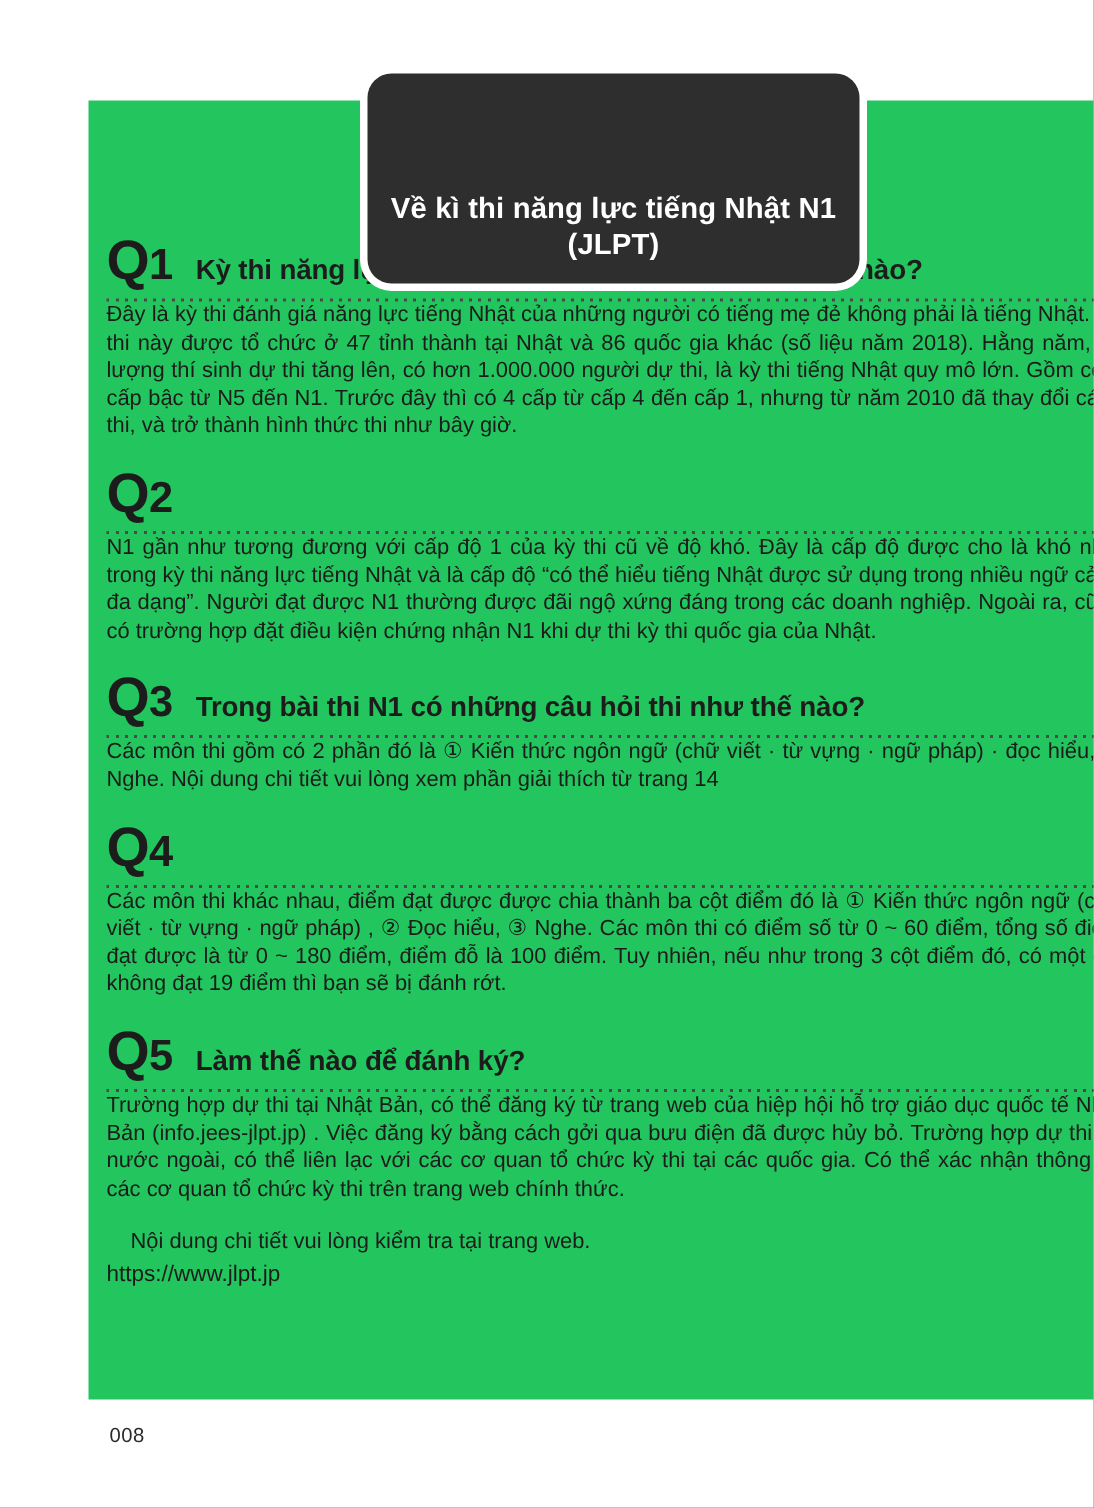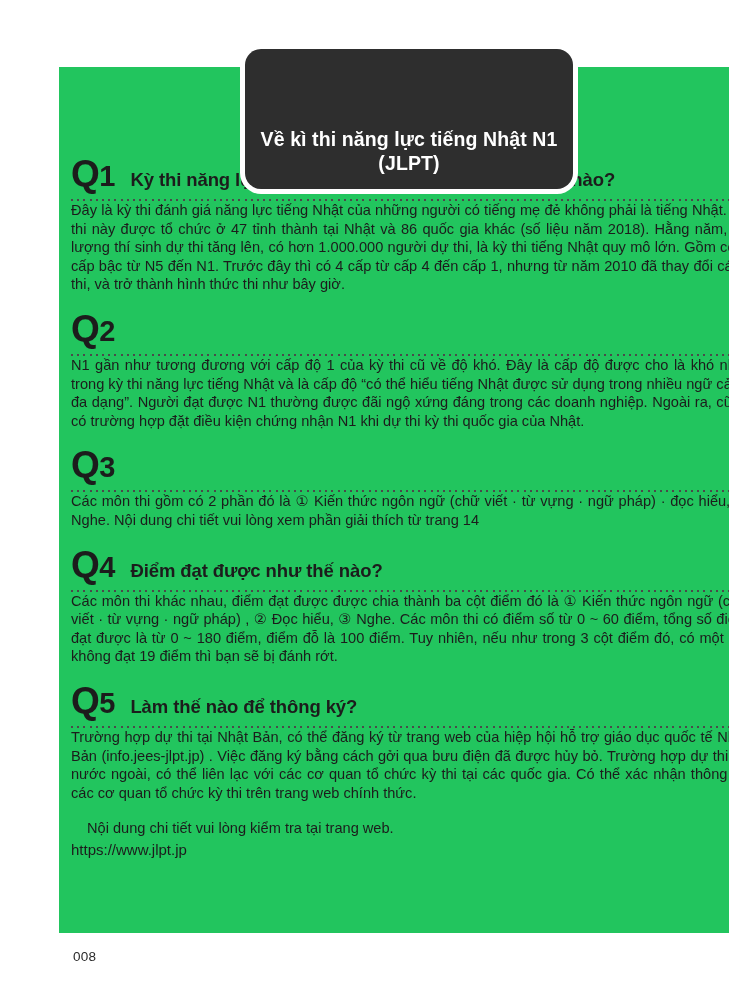--- a/index.html
+++ b/index.html
@@ -140,40 +140,40 @@
           <span class="qnum">2</span>
       </div>
       <div class="dotted"></div>
       <p class="qbody">N1 gần như tương đương với cấp độ 1 của kỳ thi cũ về độ khó. Đây là cấp độ được cho là khó nhất trong kỳ thi năng lực tiếng Nhật và là cấp độ “có thể hiểu tiếng Nhật được sử dụng trong nhiều ngữ cảnh đa dạng”. Người đạt được N1 thường được đãi ngộ xứng đáng trong các doanh nghiệp. Ngoài ra, cũng có trường hợp đặt điều kiện chứng nhận N1 khi dự thi kỳ thi quốc gia của Nhật.</p>
     </section>
 
     <section class="qa-section">
       <div class="qhead">
         <span class="qbig">Q</span>
           <span class="qnum">3</span>
+        <span class="qtitle">Trong bài thi N1 có những câu hỏi thi như thế nào?</span>
       </div>
       <div class="dotted"></div>
       <p class="qbody">Các môn thi gồm có 2 phần đó là ① Kiến thức ngôn ngữ (chữ viết · từ vựng · ngữ pháp) · đọc hiểu, ② Nghe. Nội dung chi tiết vui lòng xem phần giải thích từ trang 14</p>
     </section>
 
     <section class="qa-section">
       <div class="qhead">
         <span class="qbig">Q</span>
           <span class="qnum">4</span>
-        <span class="qtitle">Điểm đạt được như thế nào?</span>
       </div>
       <div class="dotted"></div>
       <p class="qbody">Các môn thi khác nhau, điểm đạt được được chia thành ba cột điểm đó là ① Kiến thức ngôn ngữ (chữ viết · từ vựng · ngữ pháp) , ② Đọc hiểu, ③ Nghe. Các môn thi có điểm số từ 0 ~ 60 điểm, tổng số điểm đạt được là từ 0 ~ 180 điểm, điểm đỗ là 100 điểm. Tuy nhiên, nếu như trong 3 cột điểm đó, có một cột không đạt 19 điểm thì bạn sẽ bị đánh rớt.</p>
     </section>
 
     <section class="qa-section">
       <div class="qhead">
         <span class="qbig">Q</span>
           <span class="qnum">5</span>
-        <span class="qtitle">Làm thế nào để thông ký?</span>
+        <span class="qtitle">Làm thế nào để đánh ký?</span>
       </div>
       <div class="dotted"></div>
       <p class="qbody">Trường hợp dự thi tại Nhật Bản, có thể đăng ký từ trang web của hiệp hội hỗ trợ giáo dục quốc tế Nhật Bản (info.jees-jlpt.jp) . Việc đăng ký bằng cách gởi qua bưu điện đã được hủy bỏ. Trường hợp dự thi tại nước ngoài, có thể liên lạc với các cơ quan tổ chức kỳ thi tại các quốc gia. Có thể xác nhận thông tin các cơ quan tổ chức kỳ thi trên trang web chính thức.</p>
     </section>
 
     <p class="footer-note">Nội dung chi tiết vui lòng kiểm tra tại trang web.</p>
     <p class="footer-url">https://www.jlpt.jp</p>
 
   </div>
 </div>

